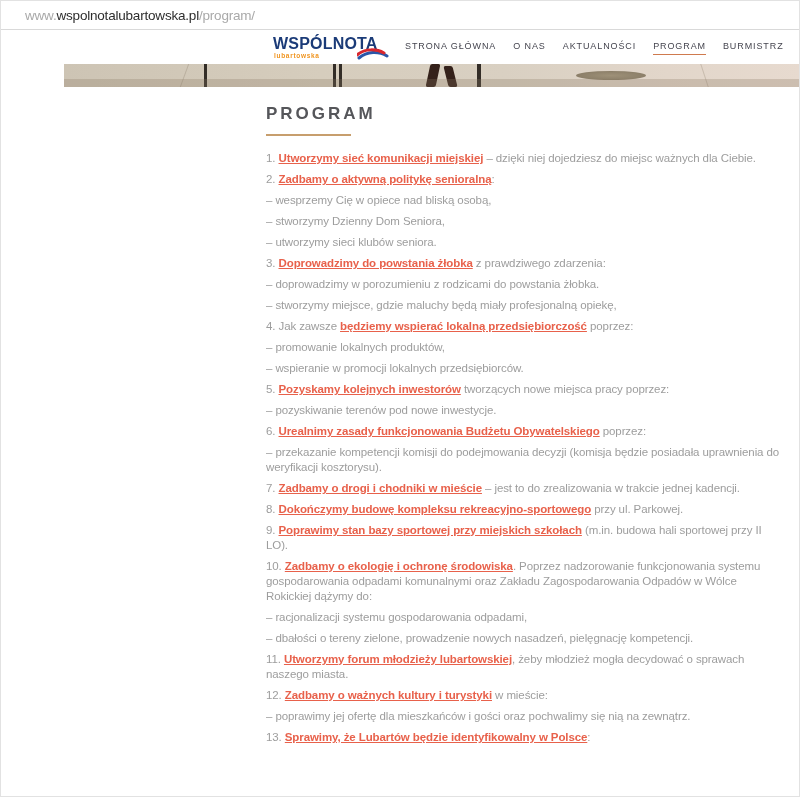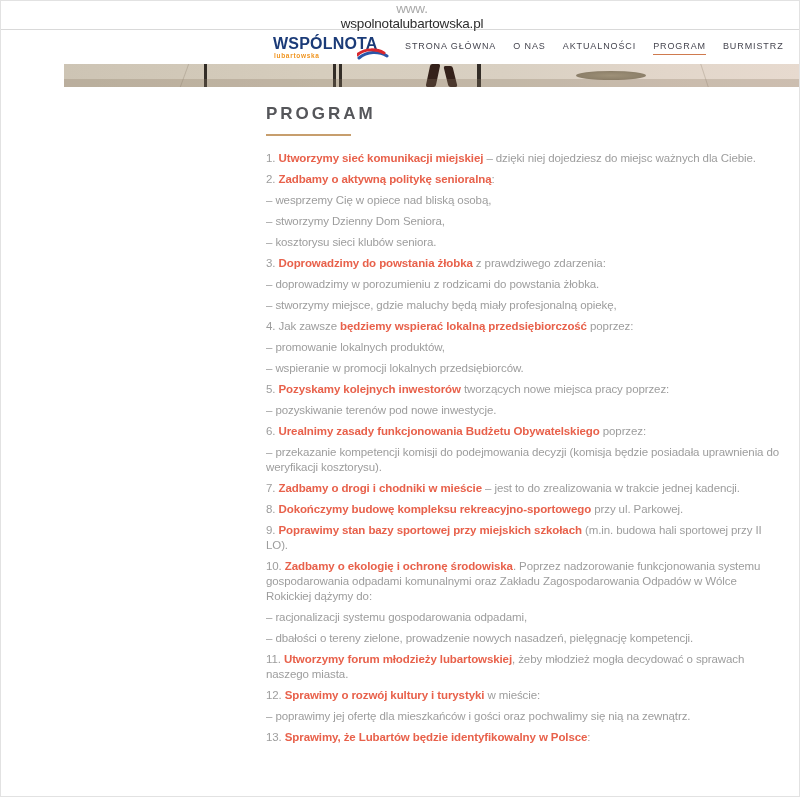--- a/index.html
+++ b/index.html
@@ -15,21 +15,21 @@
   *{box-sizing:border-box;}
   html,body{margin:0;padding:0;}
   body{
     width:800px;height:797px;background:#fff;overflow:hidden;position:relative;
     font-family:"Liberation Sans", sans-serif;
   }
   .viewport{position:absolute;inset:0;border:1px solid #e2e2e2;background:#fff;}
   
   .urlbar{
     height:29px;border-bottom:1px solid #d9d9d9;display:flex;align-items:center;
-    padding-left:24px;font-size:13.5px;letter-spacing:-0.2px;background:#fff;flex-direction:column;
+    padding-left:24px;font-size:13.5px;letter-spacing:-0.2px;background:#fff;
   }
   .url-light{color:#a9a9a9;}
   .url-dark{color:#2d2d2d;font-weight:400;}
   
   .site-header{position:absolute;top:30px;left:0;right:0;height:33px;background:#fff;margin-left:8px;}
   .logo{position:absolute;left:264px;top:4px;width:120px;height:30px;cursor:pointer;}
   .logo-word{font-size:16px;font-weight:800;color:var(--navy);letter-spacing:0.2px;line-height:17px;}
   .logo-sub{font-size:6.5px;font-weight:700;color:var(--logo-orange);letter-spacing:0.7px;margin-left:1px;}
   .logo-swoosh{position:absolute;left:84px;top:13px;}
   .main-nav{
@@ -59,21 +59,21 @@
   .main-content{position:absolute;left:265px;top:103px;width:515px;}
   .page-title{
     margin:0;font-size:17px;font-weight:600;color:var(--heading-gray);
     letter-spacing:3px;line-height:20px;
   }
   .title-underline{width:85px;height:2px;background:var(--gold);margin:10px 0 15px 0;}
   .item,.sub{
     margin:6px 0;font-size:11.5px;line-height:15px;color:var(--body-gray);
     letter-spacing:-0.1px;
   }
-  .item strong{color:var(--accent);font-weight:700;}
+  .item strong{color:var(--accent);font-weight:700;text-decoration:underline;}
 </style>
 </head>
 <body>
 
 <div class="viewport">
 
   <div class="urlbar">
     <span class="url-light">www.</span>
       <span class="url-dark">wspolnotalubartowska.pl</span>
       <span class="url-light">/program/</span>
@@ -112,37 +112,37 @@
   </div>
 
   <main class="main-content">
     <h1 class="page-title">PROGRAM</h1>
     <div class="title-underline"></div>
     <div id="program-list">
         <p class="item"><span>1. </span><strong>Utworzymy sieć komunikacji miejskiej</strong><span> – dzięki niej dojedziesz do miejsc ważnych dla Ciebie.</span></p>
         <p class="item"><span>2. </span><strong>Zadbamy o aktywną politykę senioralną</strong><span>:</span></p>
         <p class="sub">– wesprzemy Cię w opiece nad bliską osobą,</p>
         <p class="sub">– stworzymy Dzienny Dom Seniora,</p>
-        <p class="sub">– kosztorysu sieci klubów seniora.</p>
+        <p class="sub">– utworzymy sieci klubów seniora.</p>
         <p class="item"><span>3. </span><strong>Doprowadzimy do powstania żłobka</strong><span> z prawdziwego zdarzenia:</span></p>
         <p class="sub">– doprowadzimy w porozumieniu z rodzicami do powstania żłobka.</p>
         <p class="sub">– stworzymy miejsce, gdzie maluchy będą miały profesjonalną opiekę,</p>
         <p class="item"><span>4. Jak zawsze </span><strong>będziemy wspierać lokalną przedsiębiorczość</strong><span> poprzez:</span></p>
         <p class="sub">– promowanie lokalnych produktów,</p>
         <p class="sub">– wspieranie w promocji lokalnych przedsiębiorców.</p>
         <p class="item"><span>5. </span><strong>Pozyskamy kolejnych inwestorów</strong><span> tworzących nowe miejsca pracy poprzez:</span></p>
         <p class="sub">– pozyskiwanie terenów pod nowe inwestycje.</p>
         <p class="item"><span>6. </span><strong>Urealnimy zasady funkcjonowania Budżetu Obywatelskiego</strong><span> poprzez:</span></p>
         <p class="sub">– przekazanie kompetencji komisji do podejmowania decyzji (komisja będzie posiadała uprawnienia do weryfikacji kosztorysu).</p>
         <p class="item"><span>7. </span><strong>Zadbamy o drogi i chodniki w mieście</strong><span> – jest to do zrealizowania w trakcie jednej kadencji.</span></p>
         <p class="item"><span>8. </span><strong>Dokończymy budowę kompleksu rekreacyjno-sportowego</strong><span> przy ul. Parkowej.</span></p>
         <p class="item"><span>9. </span><strong>Poprawimy stan bazy sportowej przy miejskich szkołach</strong><span> (m.in. budowa hali sportowej przy II LO).</span></p>
         <p class="item"><span>10. </span><strong>Zadbamy o ekologię i ochronę środowiska</strong><span>. Poprzez nadzorowanie funkcjonowania systemu gospodarowania odpadami komunalnymi oraz Zakładu Zagospodarowania Odpadów w Wólce Rokickiej dążymy do:</span></p>
         <p class="sub">– racjonalizacji systemu gospodarowania odpadami,</p>
         <p class="sub">– dbałości o tereny zielone, prowadzenie nowych nasadzeń, pielęgnację kompetencji.</p>
         <p class="item"><span>11. </span><strong>Utworzymy forum młodzieży lubartowskiej</strong><span>, żeby młodzież mogła decydować o sprawach naszego miasta.</span></p>
-        <p class="item"><span>12. </span><strong>Sprawimy o rozwój kultury i turystyki</strong><span> w mieście:</span></p>
+        <p class="item"><span>12. </span><strong>Zadbamy o ważnych kultury i turystyki</strong><span> w mieście:</span></p>
         <p class="sub">– poprawimy jej ofertę dla mieszkańców i gości oraz pochwalimy się nią na zewnątrz.</p>
         <p class="item"><span>13. </span><strong>Sprawimy, że Lubartów będzie identyfikowalny w Polsce</strong><span>:</span></p>
       </div>
   </main>
 
 </div>
 
 </body></html>

